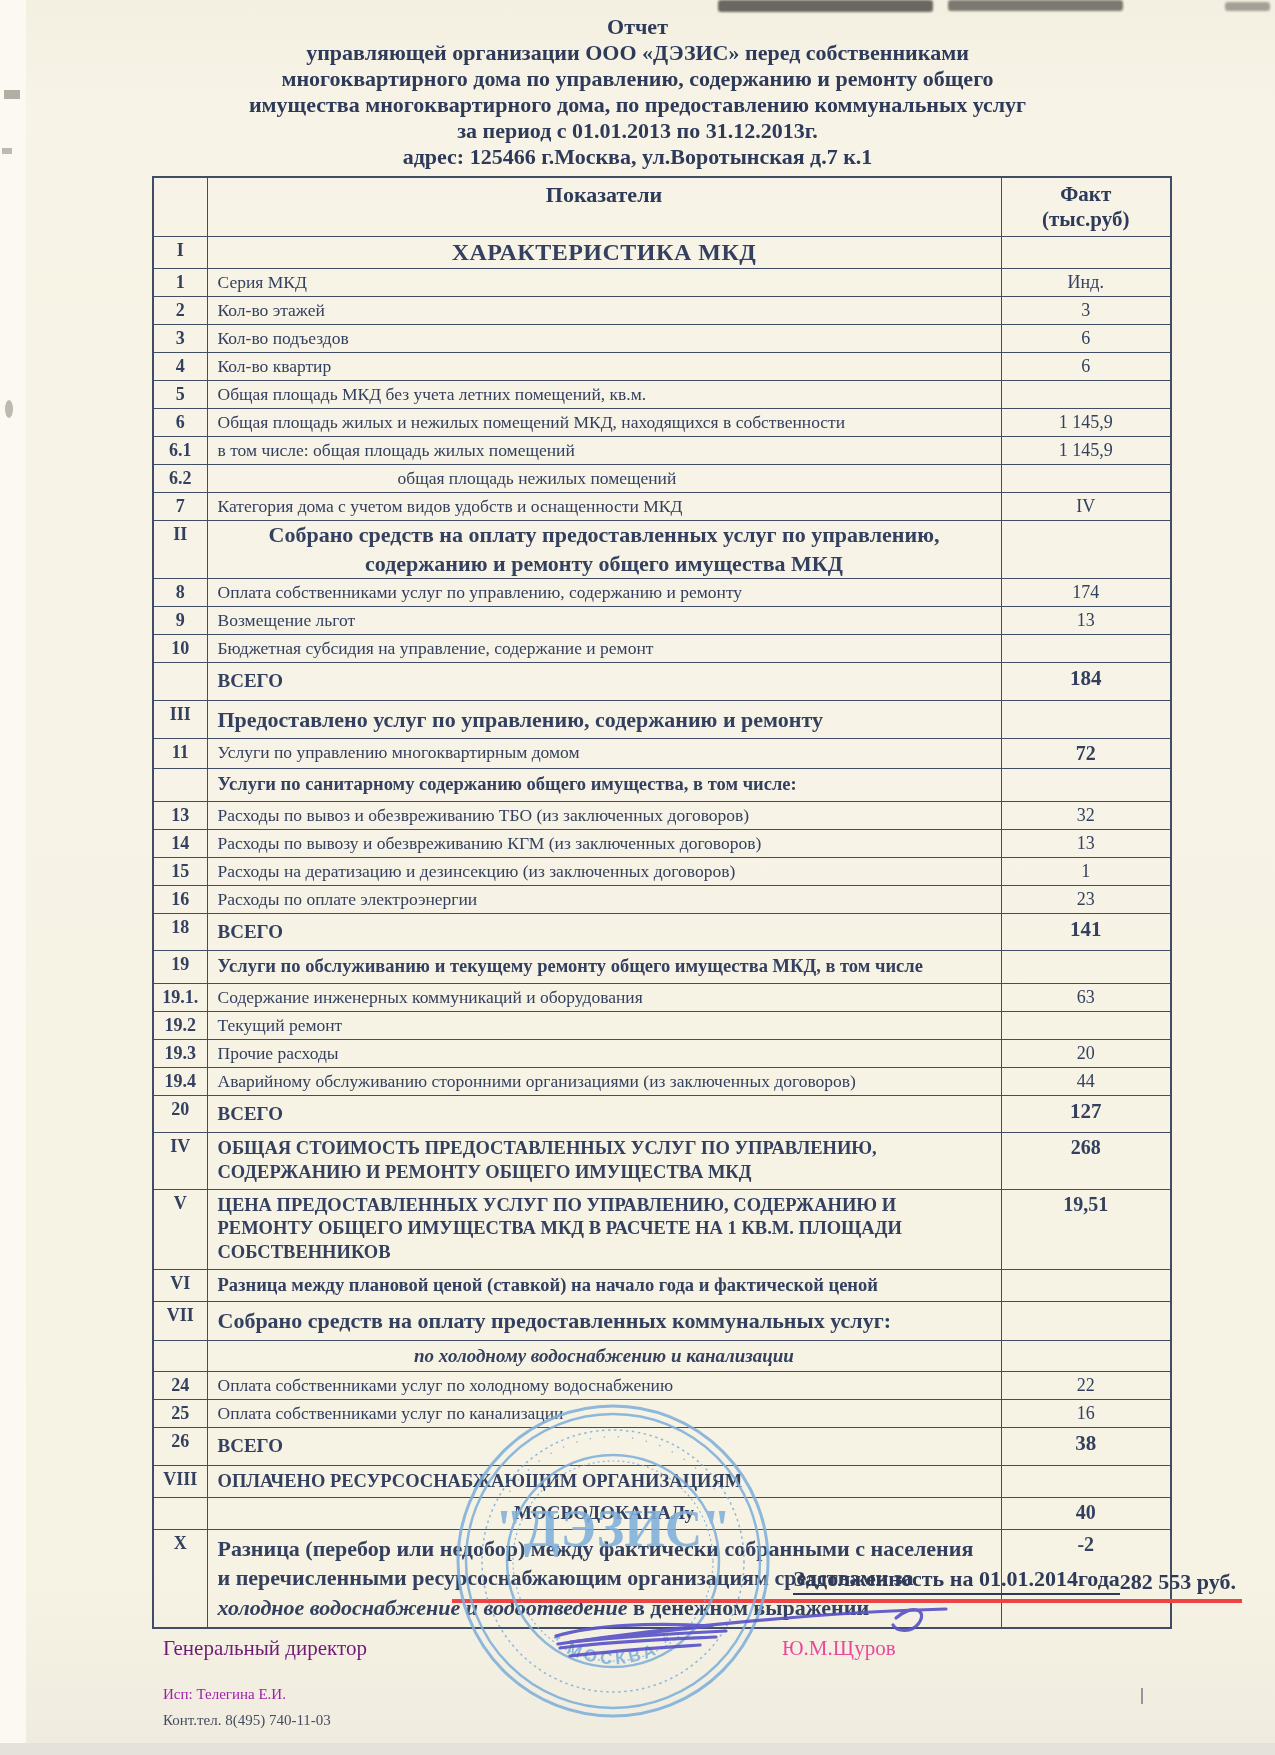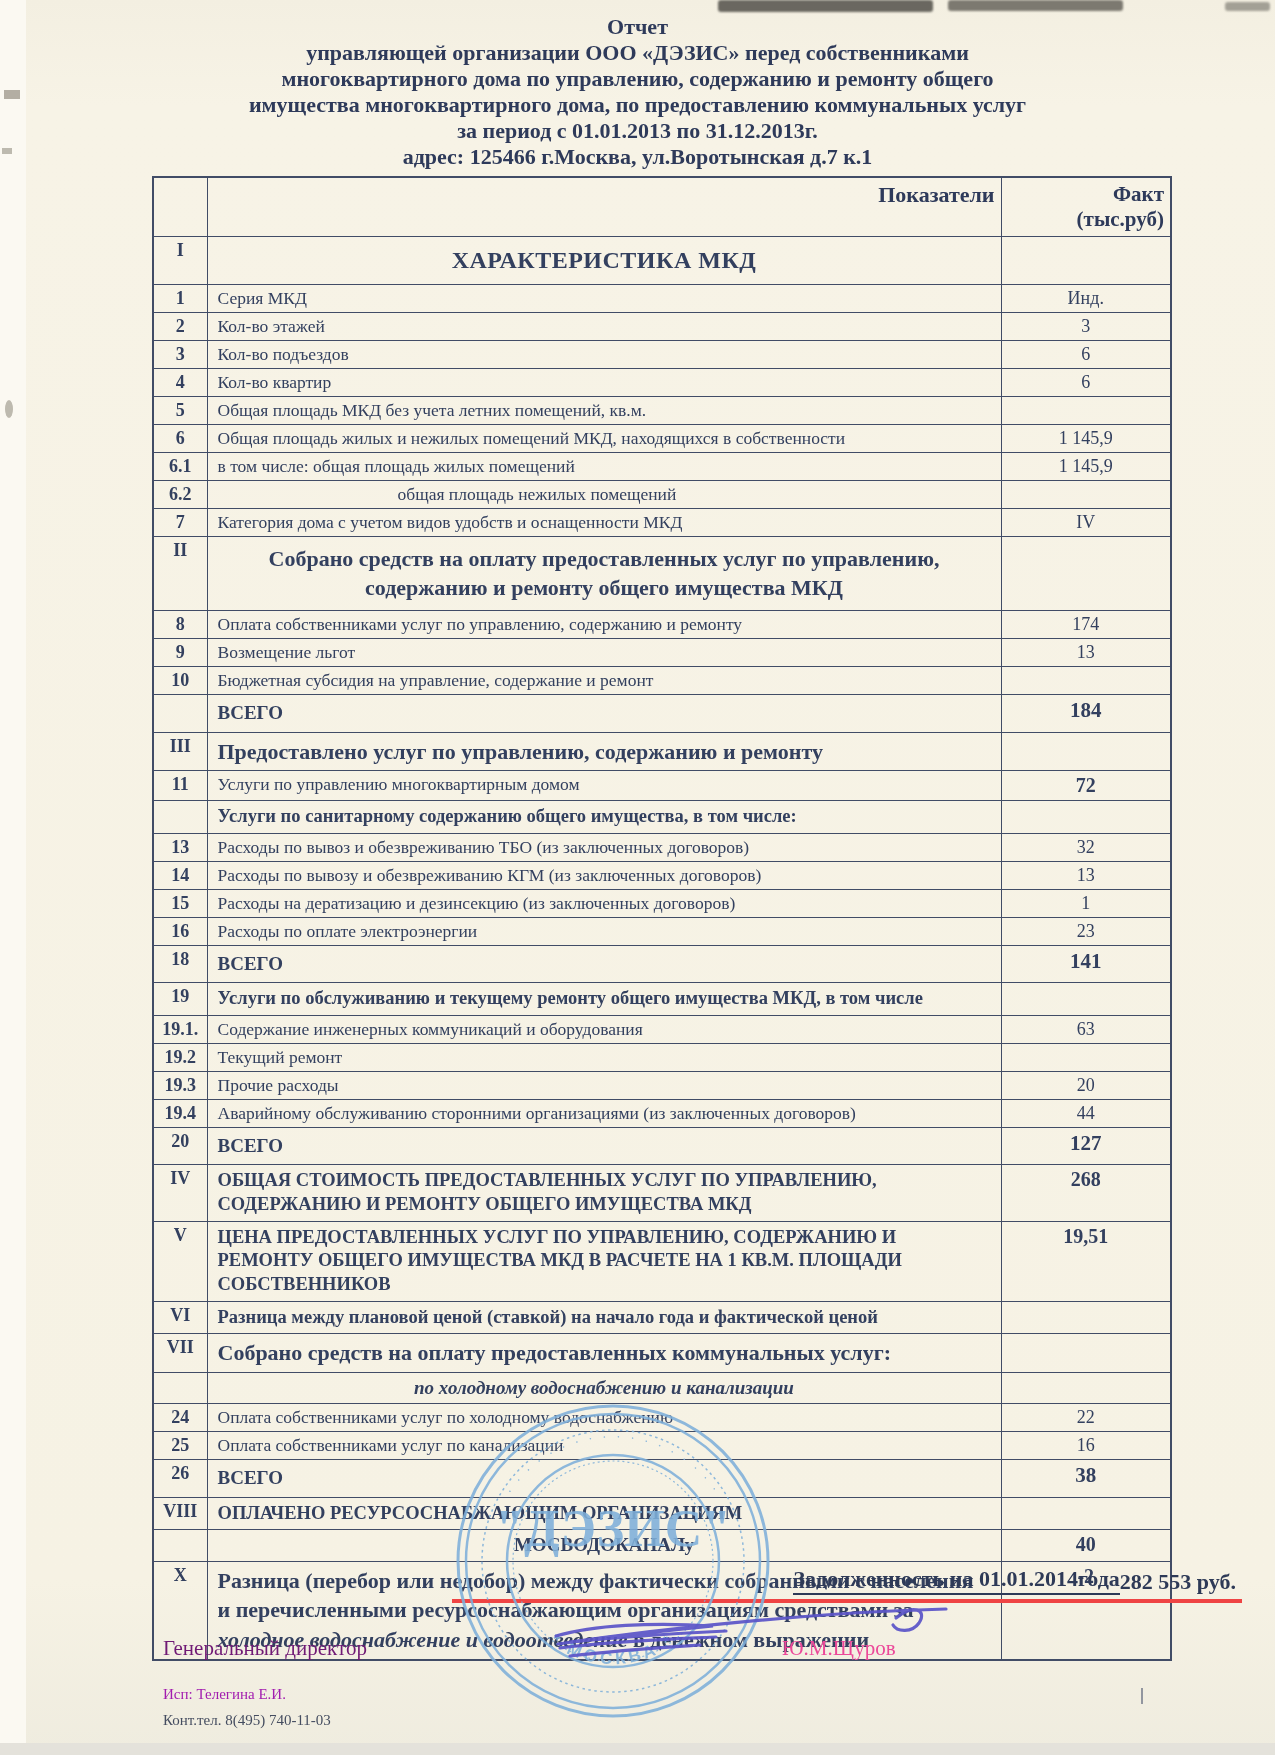--- a/index.html
+++ b/index.html
@@ -25,30 +25,30 @@
   .title-block{padding-top:14px;text-align:center;font-weight:bold;font-size:22px;line-height:26px;color:#2e3a5a;}
 
   
   table.report{
     border-collapse:collapse;table-layout:fixed;
     width:1020px;margin:6px 0 0 152px;
     border:2px solid #414c66;
   }
   table.report th,table.report td{border:1px solid #414c66;}
   col.c1{width:54px;} col.c3{width:170px;}
-  thead th{font-weight:bold;font-size:22px;color:#2e3a5a;padding:4px 6px;vertical-align:top;line-height:25px;text-align:right;}
+  thead th{font-weight:bold;font-size:22px;color:#2e3a5a;padding:4px 0;vertical-align:top;line-height:25px;}
   thead th.fact{font-size:21px;}
   td.c-num{font-weight:bold;font-size:18px;text-align:center;vertical-align:top;padding:3px 2px;}
   td.c-label{font-size:17.5px;line-height:1.28;padding:2px 10px;vertical-align:top;}
   td.c-value{font-size:18px;text-align:center;vertical-align:top;padding:3px 4px;}
   td.c-value.vb{font-weight:bold;font-size:20px;}
   td.c-label.indent{padding-left:190px;}
   tr.total td.c-label{font-weight:bold;font-size:19px;padding:6px 10px;}
   tr.total td.c-value{font-weight:bold;font-size:21px;}
-  tr.section-center td.c-label{font-weight:bold;text-align:center;line-height:1.3;padding:8px 14px;}
+  tr.section-center td.c-label{font-weight:bold;text-align:center;line-height:1.3;padding:0 14px;}
   tr.section-left td.c-label{font-weight:bold;line-height:1.35;padding:4px 10px;}
   tr.bold-left td.c-label{font-weight:bold;font-size:18.5px;padding:4px 10px;margin-left:15px;}
   tr.bold-center td.c-label{font-weight:bold;font-size:19px;text-align:center;padding:3px 10px;}
   tr.center-italic td.c-label{font-weight:bold;font-style:italic;font-size:19px;text-align:center;padding:3px 10px;}
   tr.sz-lg td.c-label{font-size:22px;}
   tr.sz-xl td.c-label{font-size:24px;letter-spacing:.5px;}
   .it{font-style:italic;}
 
   
   .debt{

